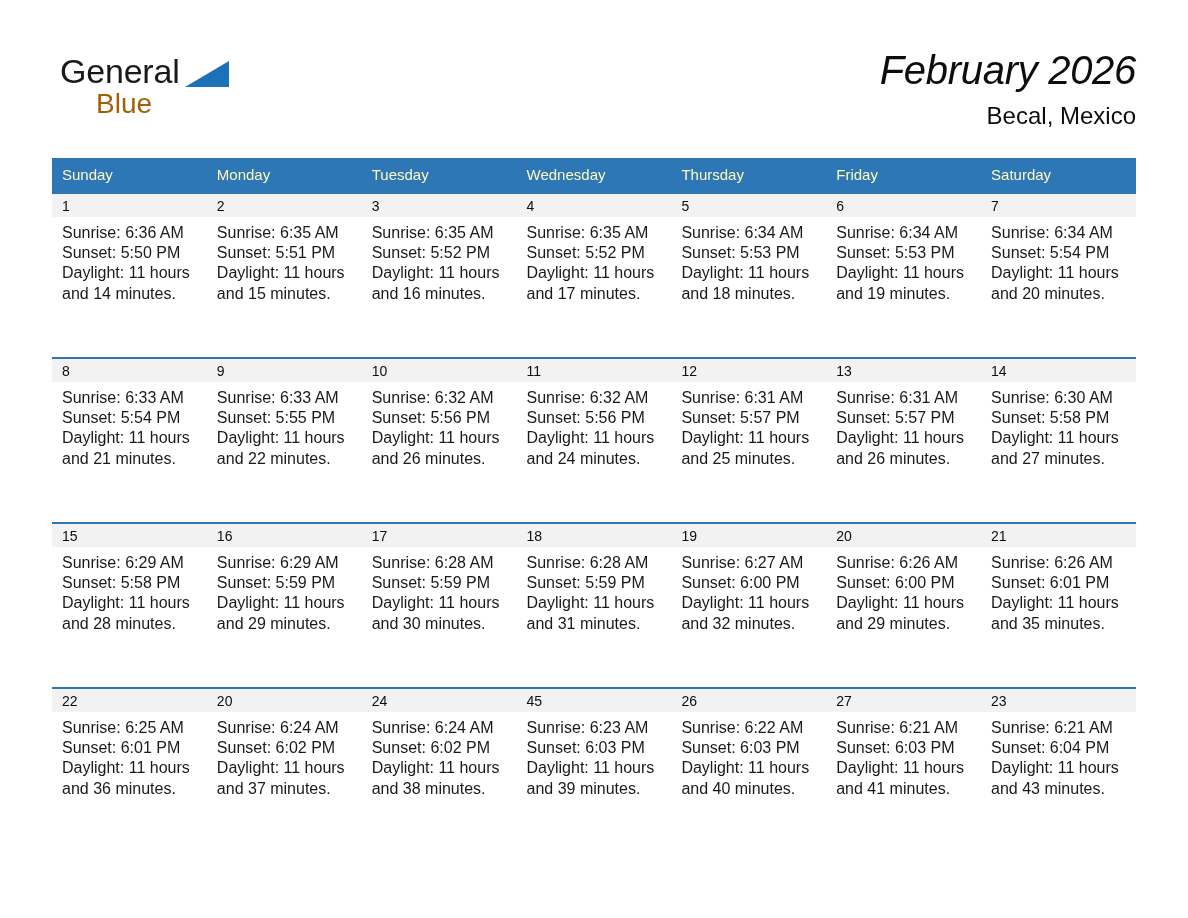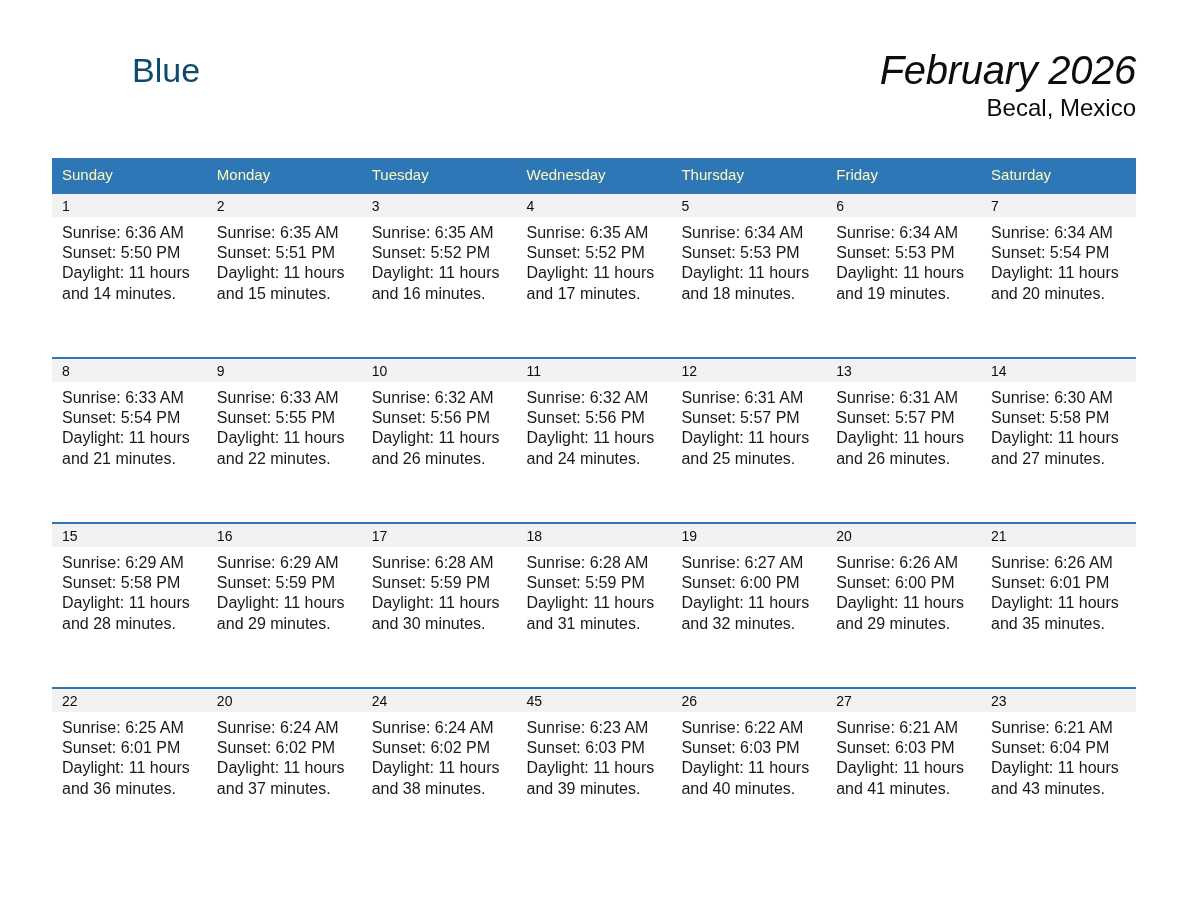--- a/index.html
+++ b/index.html
@@ -58,44 +58,45 @@
     height: 0;
     border-style: solid;
     border-width: 0 0 26px 44px;
     border-color: transparent transparent #1c72b8 transparent;
     vertical-align: -4px;
     margin-left: -4px;
   }
 
   .brand-line2 {
     margin-top: -2px;
-    margin-left: 72px;
-    font-size: 34px;
+    margin-left: 36px;
+    font-size: 28px;
     line-height: 36px;
-    color: #0c4a6e;
+    color: #a16207;
   }
 
   .title-block {
     position: absolute;
     right: 0;
     top: 0;
     text-align: right;
   }
 
   .doc-title {
     font-size: 40px;
     line-height: 48px;
     color: #0d0d0d;
     font-weight: normal;
     letter-spacing: -0.3px;
     white-space: nowrap;
     font-style: italic;
   }
 
   .doc-subtitle {
+    margin-top: 8px;
     font-size: 24px;
     line-height: 28px;
     color: #0d0d0d;
     font-weight: normal;
     white-space: nowrap;
   }
 
   
   .calendar {
     position: absolute;
@@ -147,20 +148,24 @@
   .dayinfo div { white-space: nowrap; }
 </style>
 </head>
 <body>
 
 <div class="page">
 
   <div class="doc-header">
 
     <div class="brand">
+      <div class="brand-line1">
+        <span class="brand-general">General</span>
+        <span class="brand-triangle"></span>
+      </div>
       <div class="brand-line2">Blue</div>
     </div>
 
     <div class="title-block">
       <h1 class="doc-title">February 2026</h1>
       <div class="doc-subtitle">Becal, Mexico</div>
     </div>
 
   </div>
 

